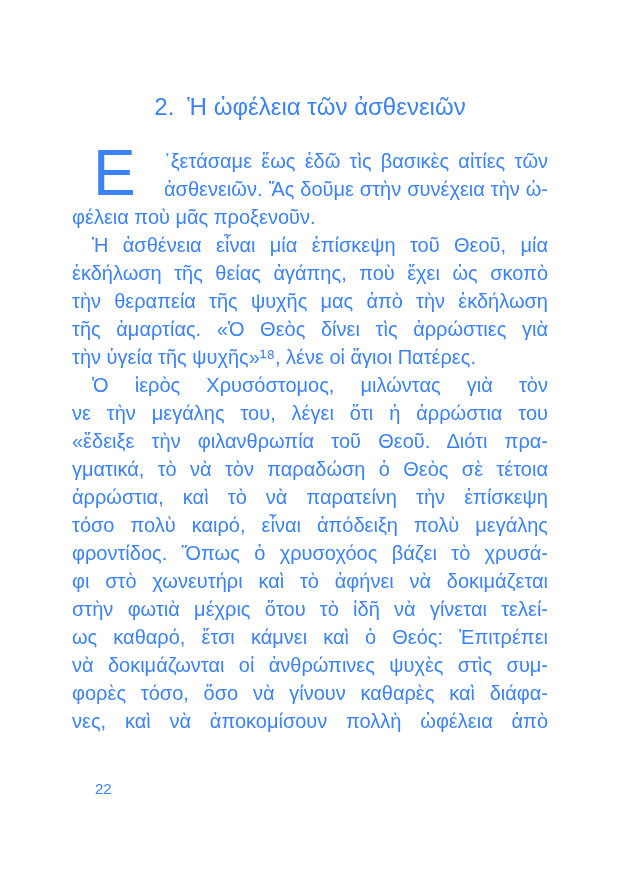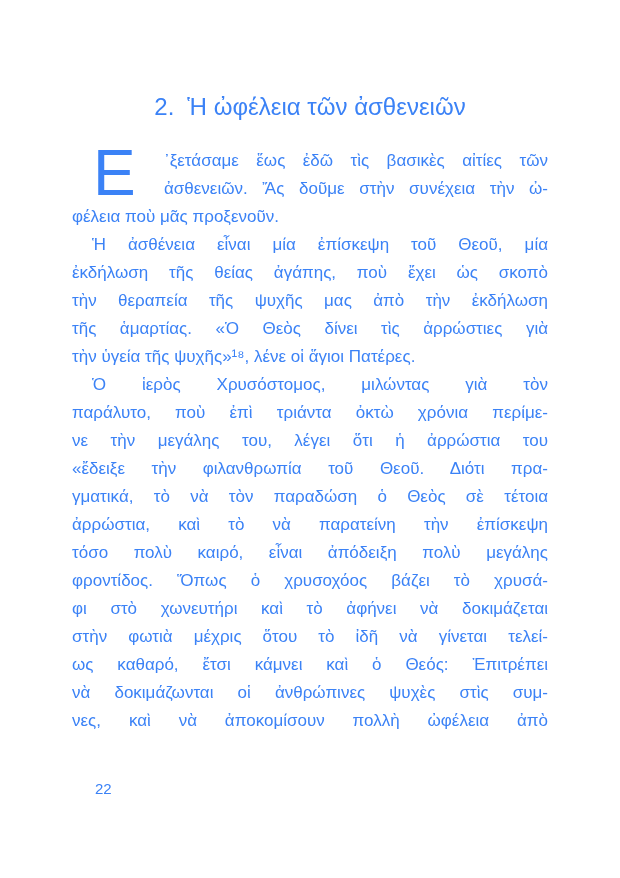--- a/index.html
+++ b/index.html
@@ -29,21 +29,21 @@
     white-space: nowrap;
     margin-bottom: 25px;
   }
   .heading .num {
     margin-right: 13px;
   }
   .para {
     position: relative;
   }
   .line {
-    font-size: 17px;
+    font-size: 20px;
     line-height: 28px;
     text-align: justify;
     text-align-last: justify;
   }
   .line.last {
     text-align-last: left;
   }
   .line.indent {
     padding-left: 20px;
   }
@@ -82,29 +82,29 @@
         </div>
         <div class="para">
           <div class="line indent">Ἡ ἀσθένεια εἶναι μία ἐπίσκεψη τοῦ Θεοῦ, μία</div>
           <div class="line">ἐκδήλωση τῆς θείας ἀγάπης, ποὺ ἔχει ὡς σκοπὸ</div>
           <div class="line">τὴν θεραπεία τῆς ψυχῆς μας ἀπὸ τὴν ἐκδήλωση</div>
           <div class="line">τῆς ἁμαρτίας. «Ὁ Θεὸς δίνει τὶς ἀρρώστιες γιὰ</div>
           <div class="line last">τὴν ὑγεία τῆς ψυχῆς»¹⁸, λένε οἱ ἅγιοι Πατέρες.</div>
         </div>
         <div class="para">
           <div class="line indent">Ὁ ἱερὸς Χρυσόστομος, μιλώντας γιὰ τὸν</div>
-          <div class="line">παράλυτο, ποὺ ἐπὶ τριάντα ὀκτὼ χρόνια περίμε-</div>
           <div class="line">νε τὴν μεγάλης του, λέγει ὅτι ἡ ἀρρώστια του</div>
           <div class="line">«ἔδειξε τὴν φιλανθρωπία τοῦ Θεοῦ. Διότι πρα-</div>
           <div class="line">γματικά, τὸ νὰ τὸν παραδώση ὁ Θεὸς σὲ τέτοια</div>
           <div class="line">ἀρρώστια, καὶ τὸ νὰ παρατείνη τὴν ἐπίσκεψη</div>
           <div class="line">τόσο πολὺ καιρό, εἶναι ἀπόδειξη πολὺ μεγάλης</div>
           <div class="line">φροντίδος. Ὅπως ὁ χρυσοχόος βάζει τὸ χρυσά-</div>
           <div class="line">φι στὸ χωνευτήρι καὶ τὸ ἀφήνει νὰ δοκιμάζεται</div>
           <div class="line">στὴν φωτιὰ μέχρις ὅτου τὸ ἰδῆ νὰ γίνεται τελεί-</div>
           <div class="line">ως καθαρό, ἔτσι κάμνει καὶ ὁ Θεός: Ἐπιτρέπει</div>
           <div class="line">νὰ δοκιμάζωνται οἱ ἀνθρώπινες ψυχὲς στὶς συμ-</div>
+          <div class="line">φορὲς τόσο, ὅσο νὰ γίνουν καθαρὲς καὶ διάφα-</div>
           <div class="line">νες, καὶ νὰ ἀποκομίσουν πολλὴ ὠφέλεια ἀπὸ</div>
         </div>
       </div>
   </div>
   <div class="folio">22</div>
 </div>
 
 </body></html>

